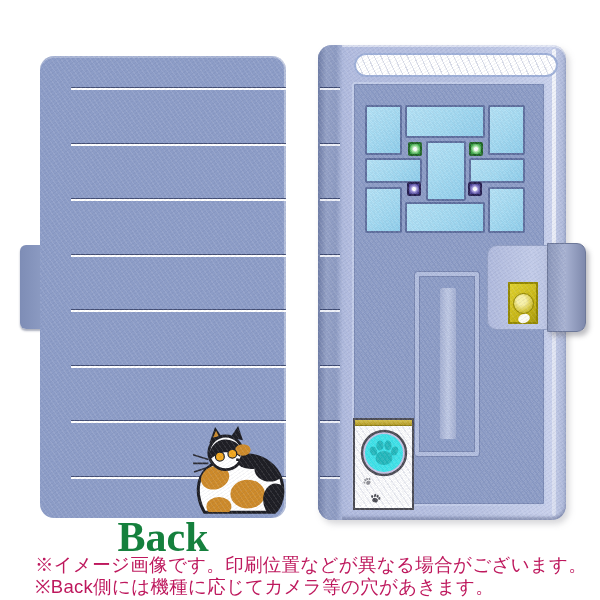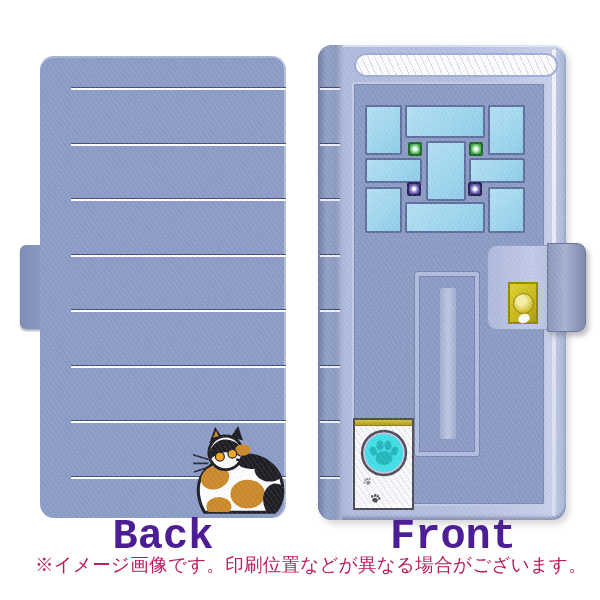--- a/index.html
+++ b/index.html
@@ -111,21 +111,21 @@
   .knob{
     position:absolute;left:3px;top:9px;width:21px;height:21px;border-radius:50%;
     background:radial-gradient(circle at 40% 35%, #f7f0a8 0 25%, #ddcf52 55%, #b5a70e 90%);
     border:1px solid #8f8300;box-sizing:border-box;
   }
   .knob-hl{position:absolute;left:4px;top:20px;width:12px;height:9px;border-radius:50%;background:rgba(255,255,255,.95);transform:rotate(-20deg);}
   .frame-hl{position:absolute;right:10px;top:4px;bottom:4px;width:4px;background:linear-gradient(to bottom,rgba(255,255,255,.8),rgba(255,255,255,.35));border-radius:2px;}
   
   .side-label{
     position:absolute;top:516px;transform:translateX(-50%);
-    font-family:Liberation Mono, monospace;font-weight:bold;font-size:42px;color:#4c1d95;line-height:1;
+    font-family:Liberation Serif, serif;font-weight:bold;font-size:42px;color:#15803d;line-height:1;
   }
   .side-label.back{left:163px;}
   .side-label.front{left:453px;}
   .notes{position:absolute;left:35px;top:554px;width:560px;color:#be185d;font-size:18.5px;line-height:22px;letter-spacing:.3px;white-space:nowrap;}
 </style>
 </head>
 <body>
 
 <div class="stage">
 
@@ -252,19 +252,19 @@
     <div class="clasp-flap"></div>
     <div class="strap"></div>
     <div class="knob-plate">
       <div class="knob">
         <div class="knob-hl"></div>
       </div>
     </div>
   </div>
 
   <div class="side-label back">Back</div>
-  <div class="side-label front">Front</div>
 
   <div class="notes">
     <div>※イメージ画像です。印刷位置などが異なる場合がございます。</div>
+    <div>※Back側には機種に応じてカメラ等の穴があきます。</div>
   </div>
 
 </div>
 
 </body></html>

